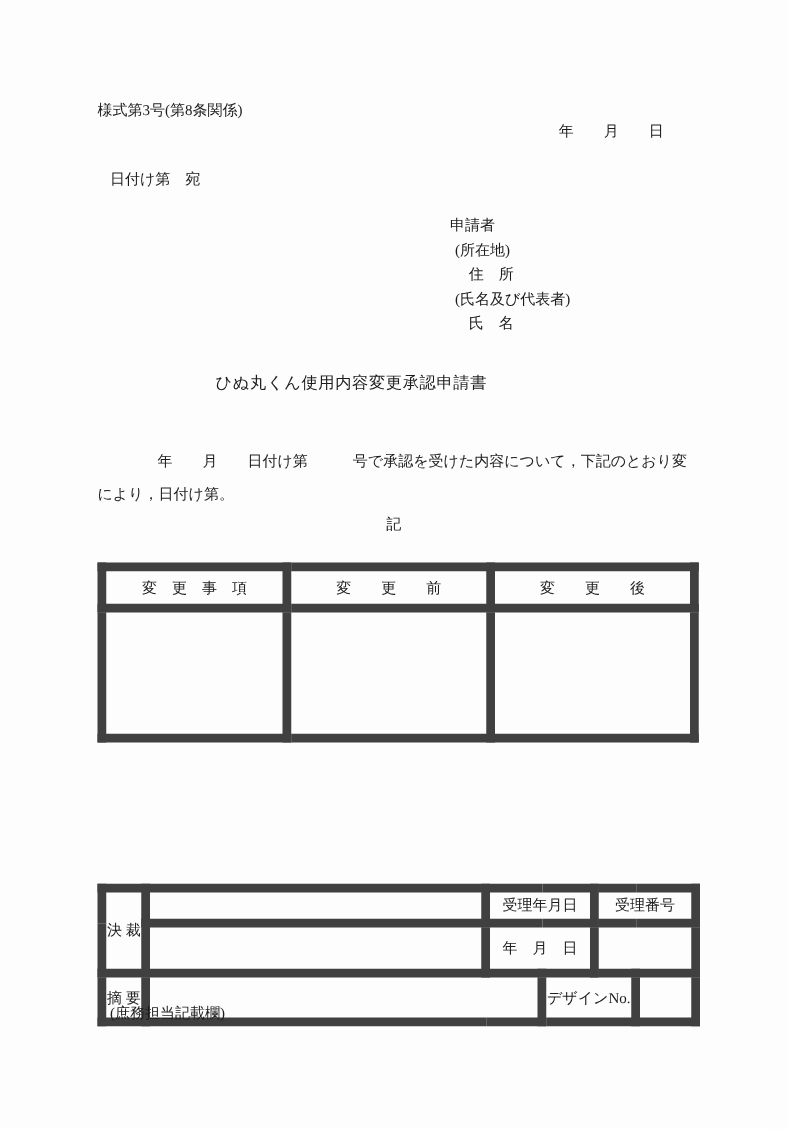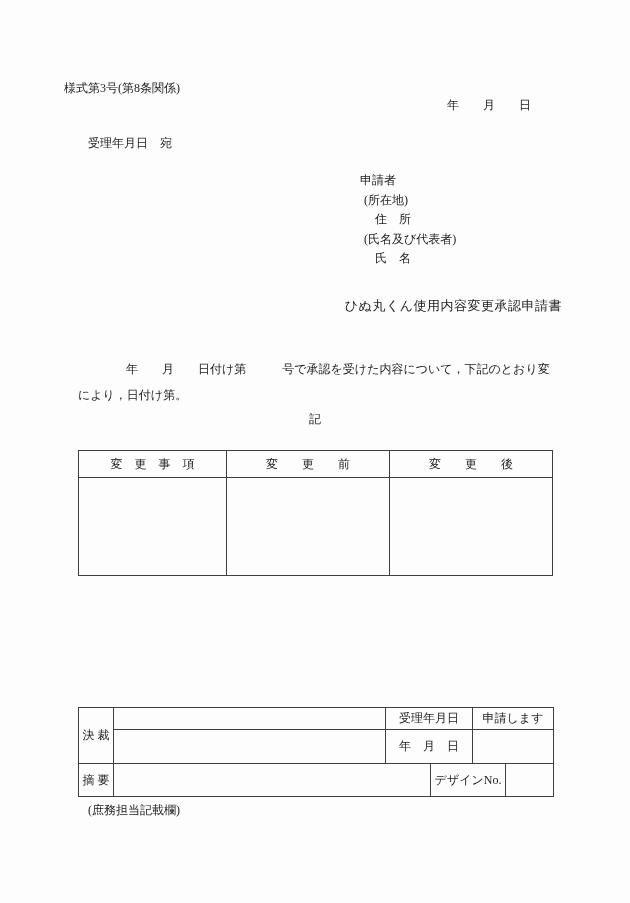--- a/index.html
+++ b/index.html
@@ -12,42 +12,42 @@
     width: 630px;
     height: 903px;
     background: #fdfdfd;
     font-family: "Liberation Serif", "DejaVu Serif", serif;
     color: #1c1c1c;
     font-size: 12px;
     overflow: hidden;
   }
   .abs { position: absolute; white-space: nowrap; }
 
-  .form-number { left: 64px; top: 80px; }
+  .form-number { left: 78px; top: 80px; }
   .date-top { left: 447px; top: 97px; }
   .addressee { left: 88px; top: 135px; }
 
   .applicant { left: 360px; top: 171px; line-height: 19.5px; }
   .applicant .ind-a { padding-left: 4px; }
   .applicant .ind-b { padding-left: 15px; }
 
   .doc-title {
     left: 0; top: 297px; width: 562px;
-    text-align: right; font-size: 13px;
+    text-align: center; font-size: 13px;
     letter-spacing: 0.5px;
   }
 
   .body-text { left: 78px; top: 333px; width: 480px; line-height: 25.5px; margin-top: 24px; }
   .body-text div { white-space: nowrap; }
 
   .ki { left: 0; top: 411px; width: 630px; text-align: center; }
 
   table { border-collapse: collapse; table-layout: fixed; }
   td, th {
-    border: 1px solid #404040;
+    border: 7px solid #404040;
     font-weight: normal;
     font-size: 12px;
     padding: 0;
     text-align: center;
     vertical-align: middle;
     overflow: hidden;
   }
 
   .change-table { position: absolute; left: 78px; top: 450px; width: 474px; }
   .change-table th { height: 26px; }
@@ -62,21 +62,21 @@
 </style>
 </head>
 <body>
 
 <div class="page">
 
   <div class="abs form-number">様式第3号(第8条関係)</div>
 
   <div class="abs date-top">年　　月　　日</div>
 
-  <div class="abs addressee">受理年月日　宛</div>
+  <div class="abs addressee">日付け第　宛</div>
 
   <div class="abs applicant">
     <div>申請者</div>
     <div class="ind-a">(所在地)</div>
     <div class="ind-b">住　所</div>
     <div class="ind-a">(氏名及び代表者)</div>
     <div class="ind-b">氏　名</div>
   </div>
 
   <div class="abs doc-title">ひぬ丸くん使用内容変更承認申請書</div>
@@ -115,21 +115,21 @@
         <col style="width:45px">
       <col style="width:42px">
         <col style="width:33px">
         <col style="width:48px">
     </colgroup>
     <tbody>
         <tr class="r1">
       <td rowspan="2">決 裁</td>
       <td></td>
       <td colspan="2">受理年月日</td>
-      <td colspan="2">申請します</td>
+      <td colspan="2">受理番号</td>
     </tr>
     <tr class="r2">
       <td></td>
       <td colspan="2">年　月　日</td>
       <td colspan="2"></td>
     </tr>
     <tr class="r3">
       <td>摘 要</td>
       <td colspan="2"></td>
       <td colspan="2">デザインNo.</td>

